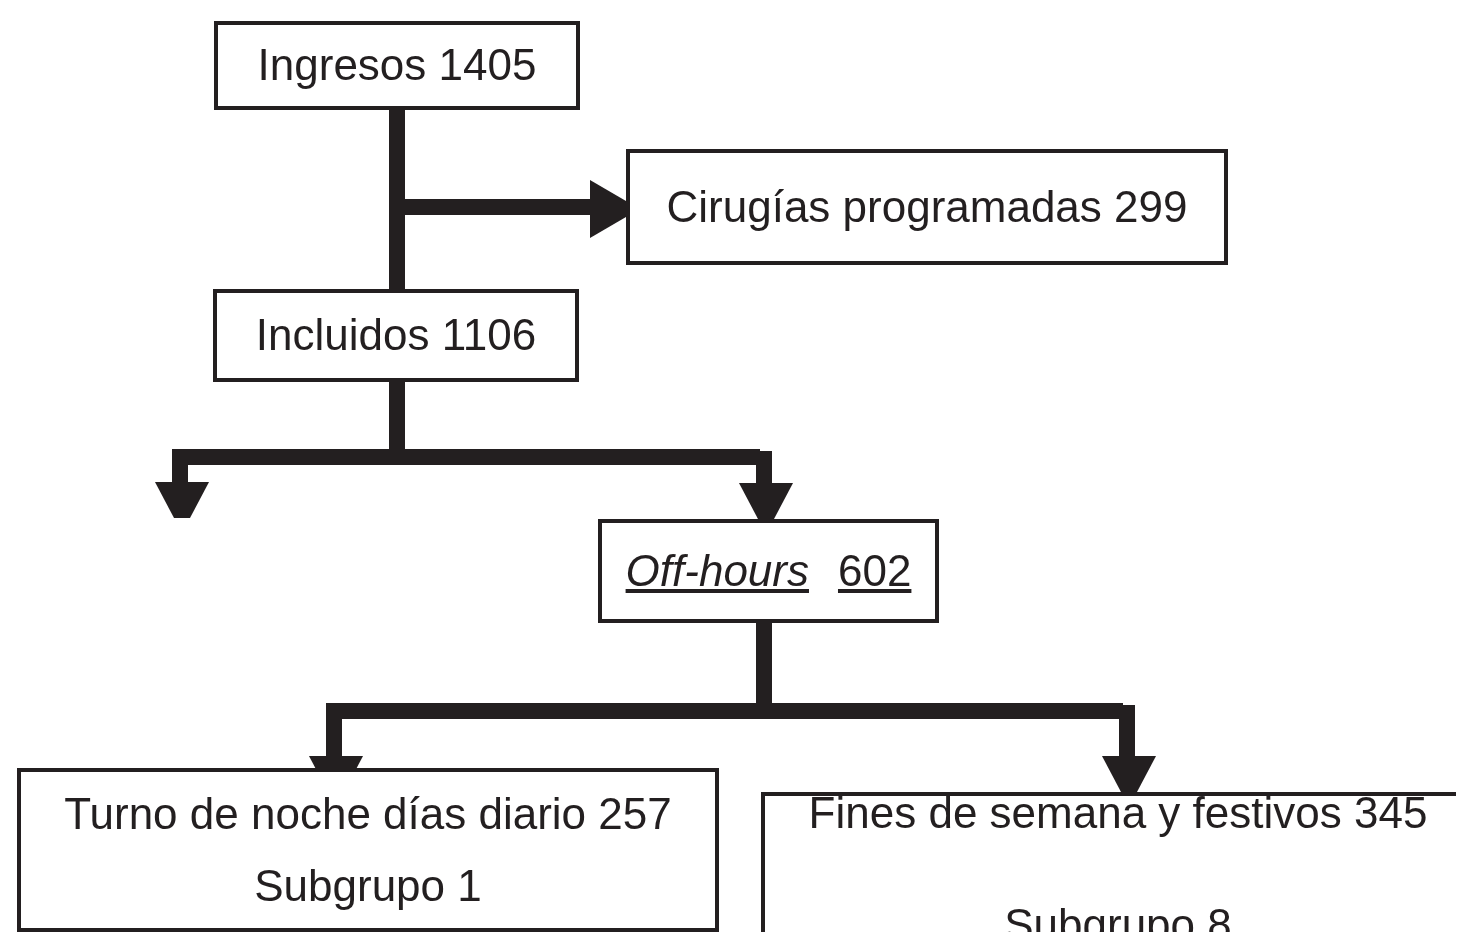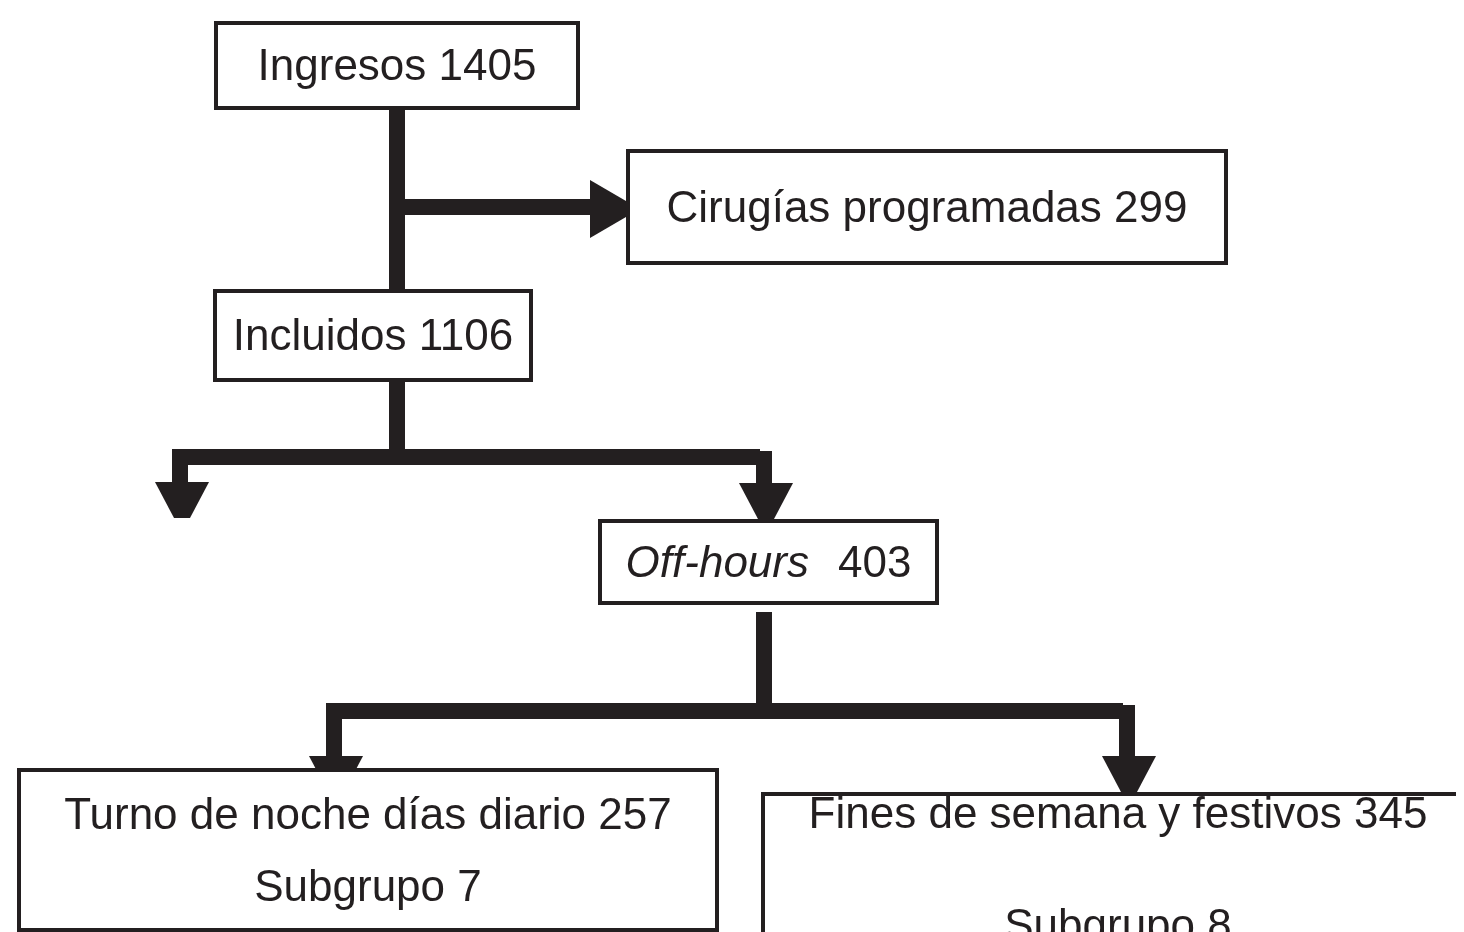--- a/index.html
+++ b/index.html
@@ -76,35 +76,35 @@
   <div class="arrow arrow-down" style="left:1086px; top:740px;"></div>
 
   <div class="node" style="left:198px; top:5px; width:366px; height:89px;">
     <span>Ingresos 1405</span>
   </div>
 
   <div class="node" style="left:610px; top:133px; width:602px; height:116px;">
     <span>Cirugías programadas 299</span>
   </div>
 
-  <div class="node" style="left:197px; top:273px; width:320px; height:93px;">
+  <div class="node" style="left:197px; top:273px; width:366px; height:93px;">
     <span>Incluidos 1106</span>
   </div>
 
 
-  <div class="node" style="left:582px; top:503px; width:341px; height:86px;">
+  <div class="node" style="left:582px; top:503px; width:341px; height:104px;text-decoration:underline;">
     <span class="row">
       <span class="italic">Off-hours</span>
-      <span class="gap-left">403</span>
+      <span class="gap-left">602</span>
     </span>
   </div>
 
   <div class="node" style="left:1px; top:752px; width:702px; height:164px;">
     <span>Turno de noche días diario 257</span>
-    <span>Subgrupo 7</span>
+    <span>Subgrupo 1</span>
   </div>
 
   <div class="node" style="left:745px; top:776px; width:714px; height:154px;gap:40px;">
     <span>Fines de semana y festivos 345</span>
     <span>Subgrupo 8</span>
   </div>
 
 </div>
 
 </body></html>

